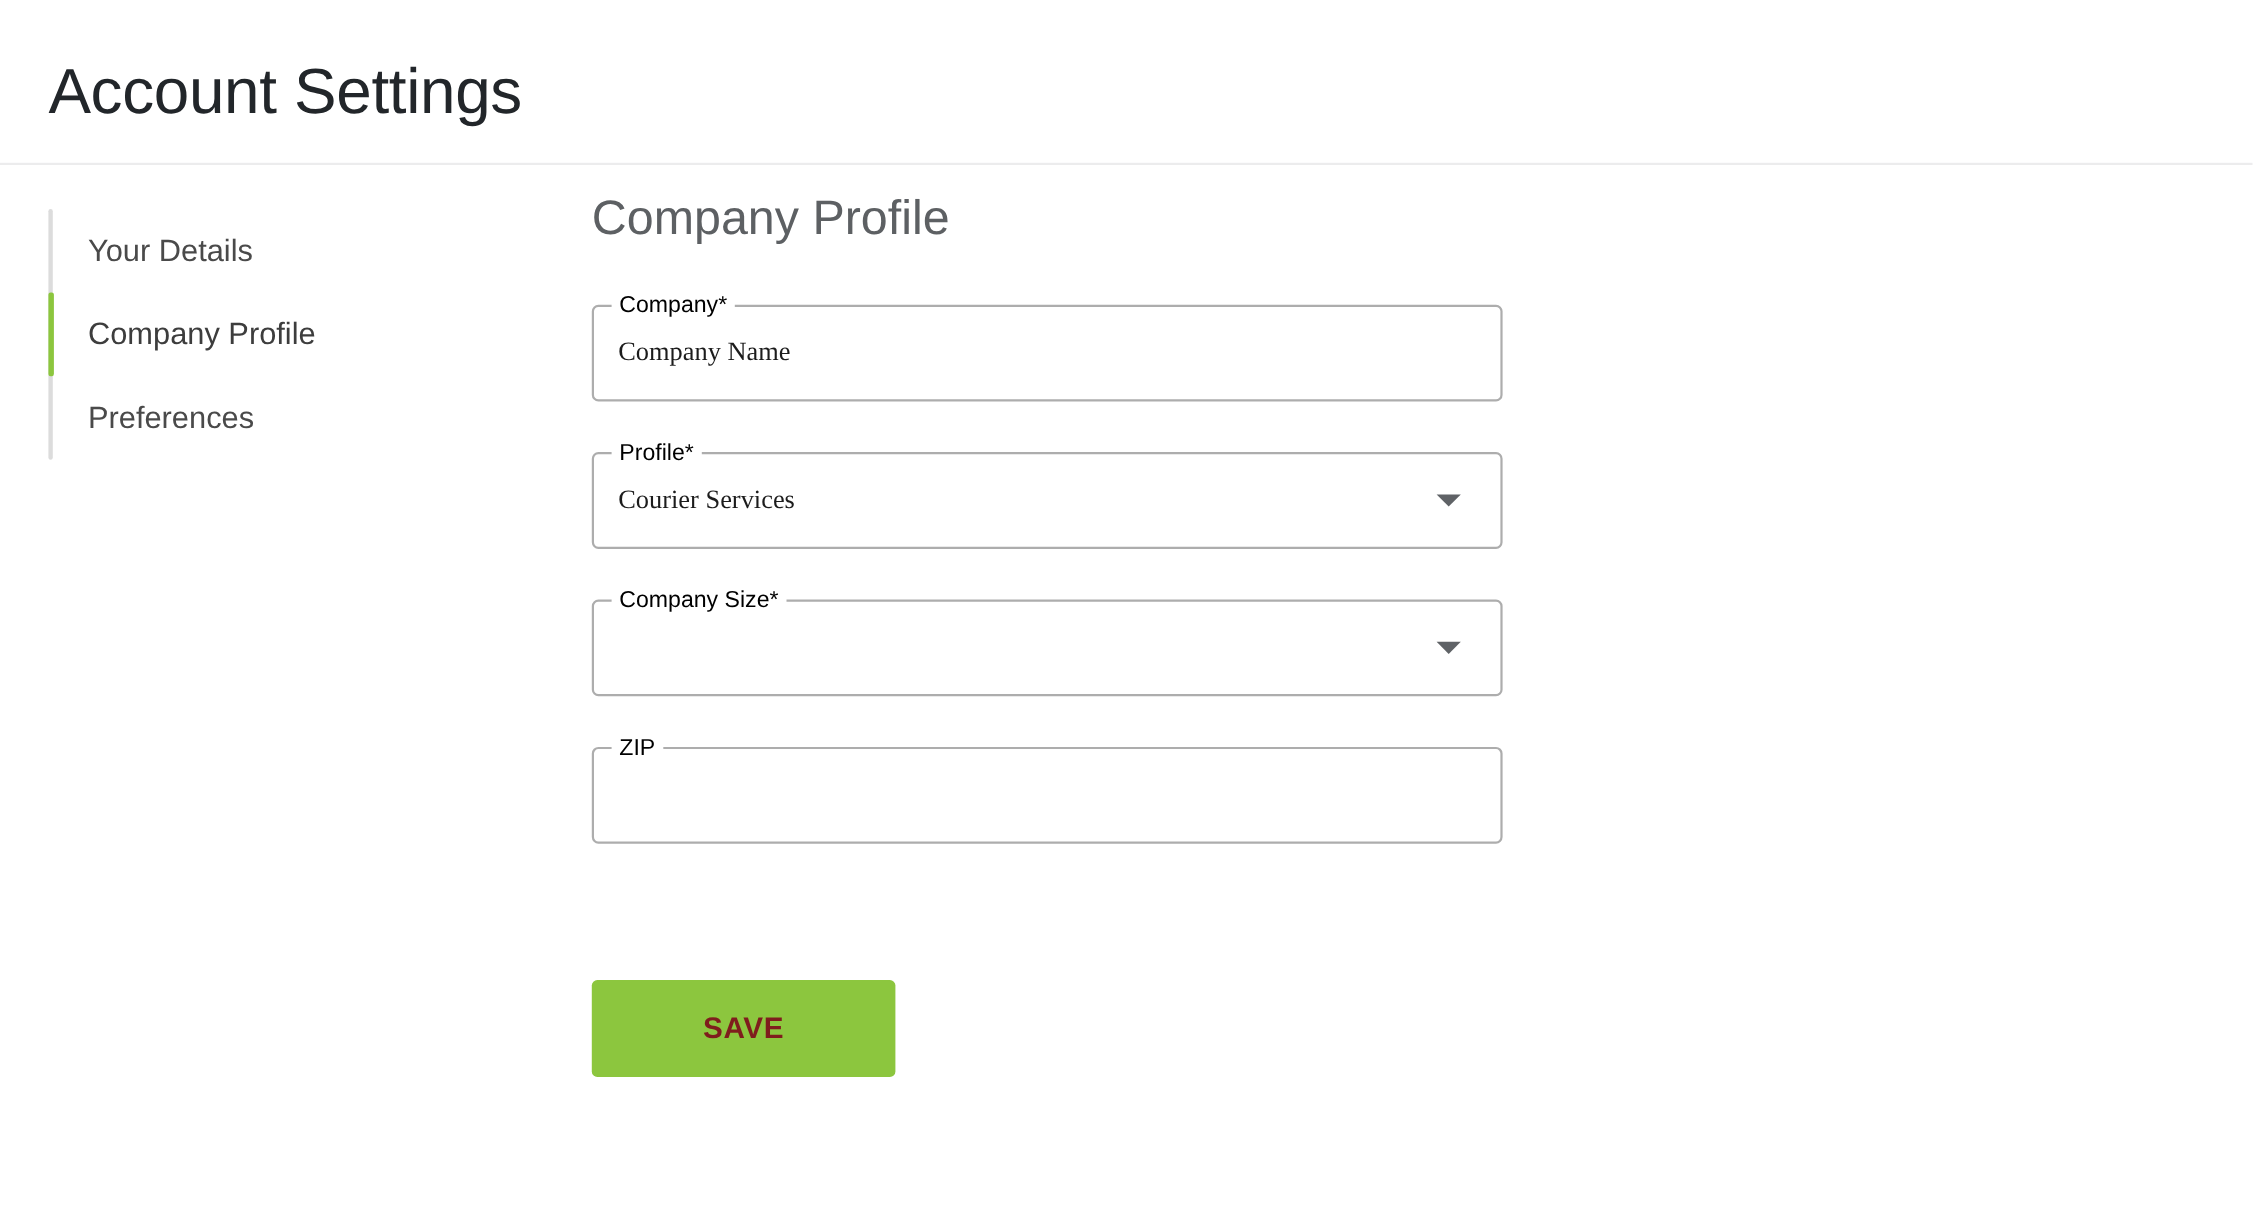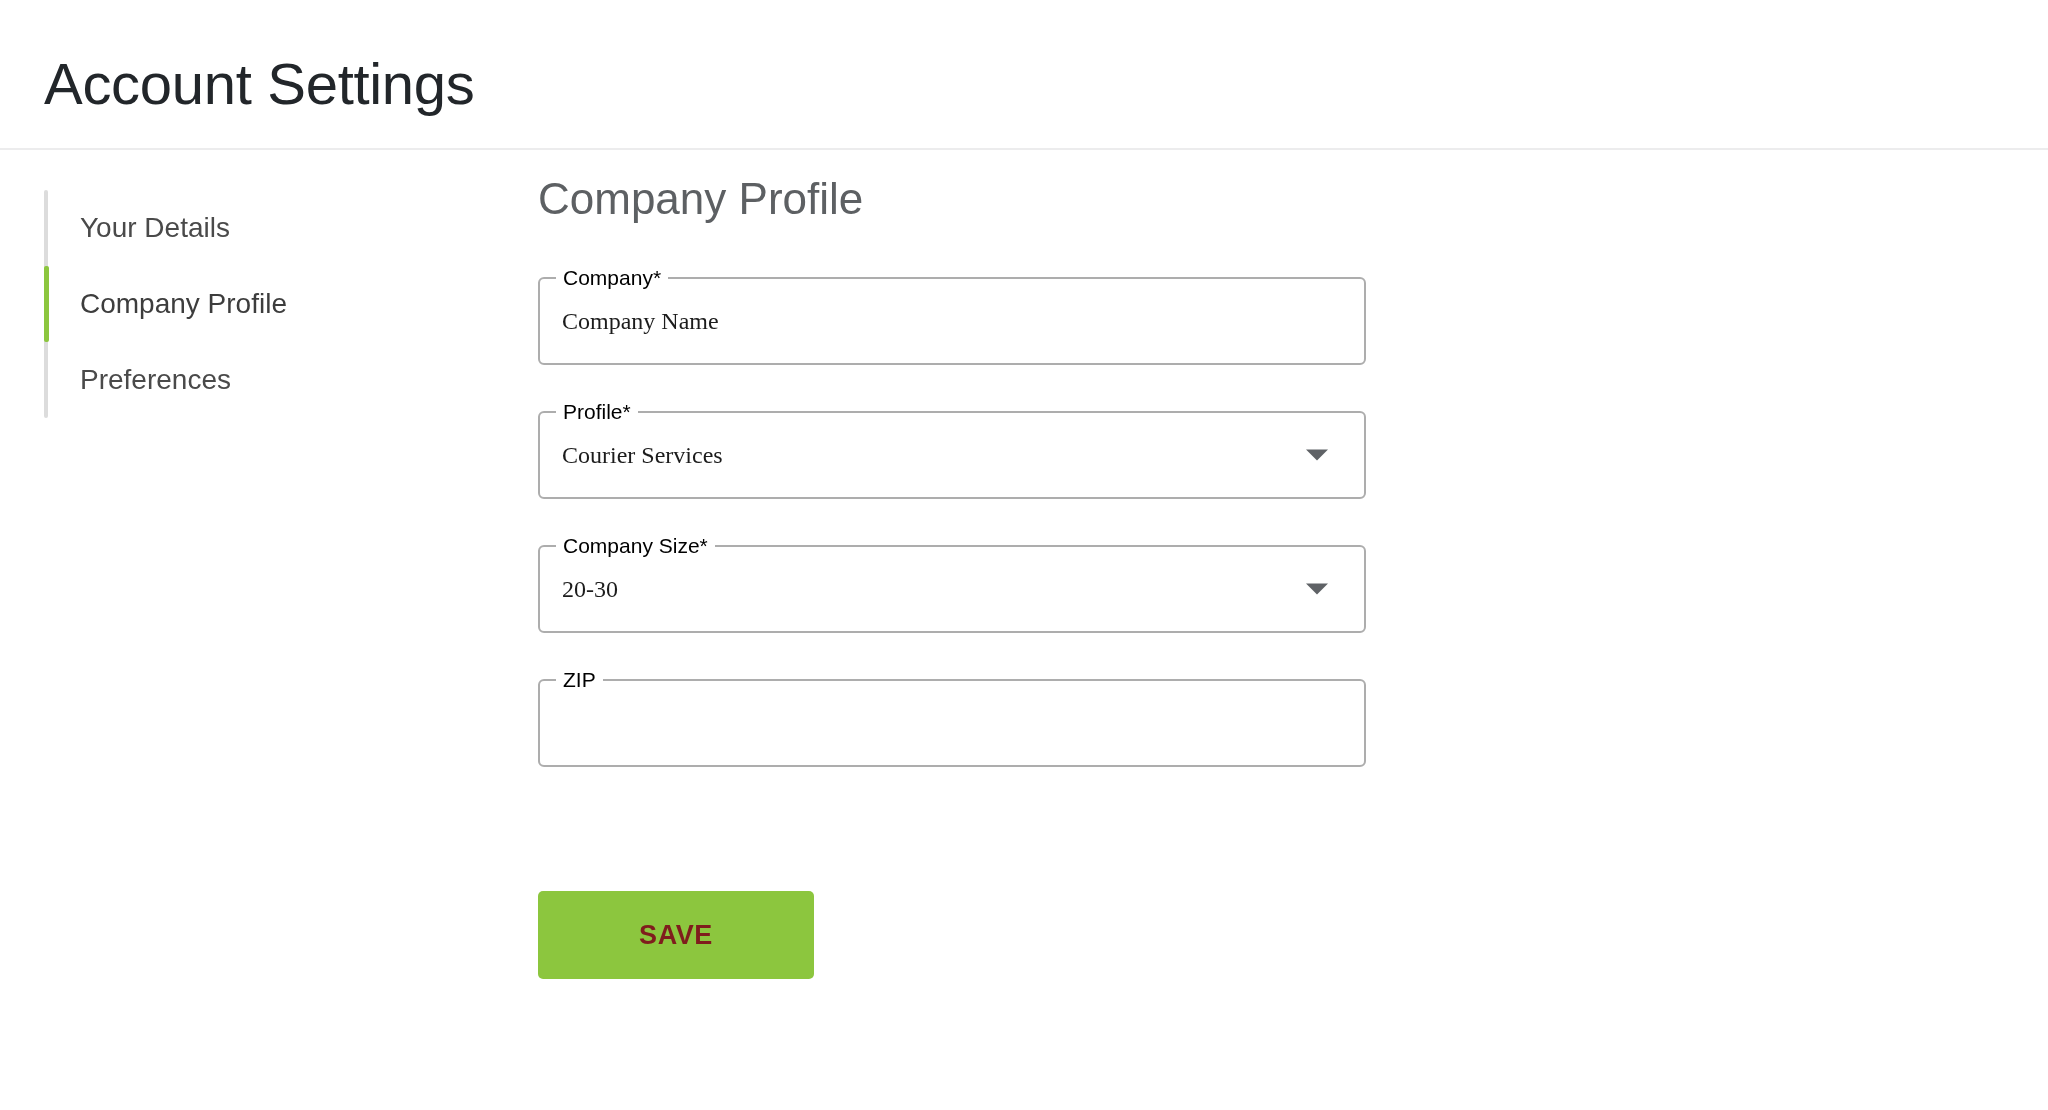--- a/index.html
+++ b/index.html
@@ -275,21 +275,20 @@
           </div>
           <input class="field-value" type="text" readonly="" value="Courier Services" style="">
           <span class="field-arrow"></span>
         </div>
 
         <div class="field is-select">
           <div class="field-outline"></div>
           <div class="field-notch">
             <span class="field-label">Company Size*</span>
           </div>
-          <input class="field-value" type="text" readonly="" value="20-30" style="">
           <span class="field-arrow"></span>
         </div>
 
         <div class="field field--last">
           <div class="field-outline"></div>
           <div class="field-notch">
             <span class="field-label">ZIP</span>
           </div>
         </div>
 

